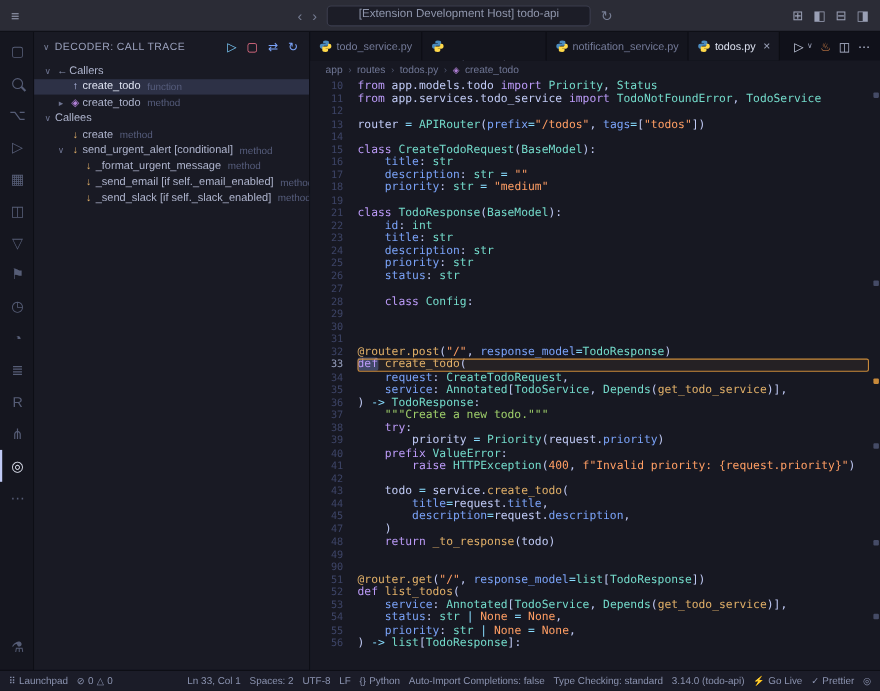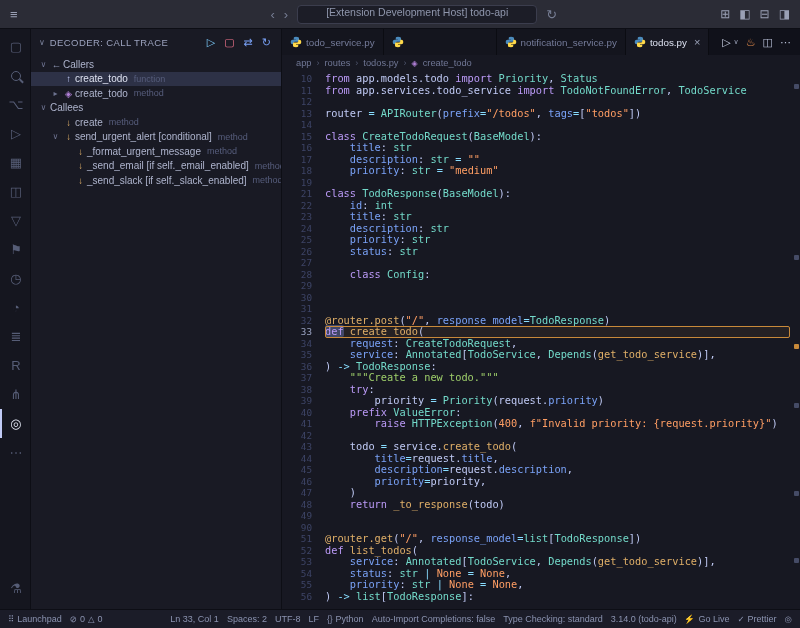--- a/index.html
+++ b/index.html
@@ -283,21 +283,20 @@
           <div class="cl"><span class="ln">36</span><span class="ct"><span class="tk-pl">) </span><span class="tk-op">-&gt;</span><span class="tk-pl"> </span><span class="tk-ty">TodoResponse</span><span class="tk-pl">:</span></span></div>
           <div class="cl"><span class="ln">37</span><span class="ct"><span class="tk-pl">    </span><span class="tk-doc">"""Create a new todo."""</span></span></div>
           <div class="cl"><span class="ln">38</span><span class="ct"><span class="tk-pl">    </span><span class="tk-kw">try</span><span class="tk-pl">:</span></span></div>
           <div class="cl"><span class="ln">39</span><span class="ct"><span class="tk-pl">        priority </span><span class="tk-op">=</span><span class="tk-pl"> </span><span class="tk-ty">Priority</span><span class="tk-pl">(request.</span><span class="tk-prop">priority</span><span class="tk-pl">)</span></span></div>
           <div class="cl"><span class="ln">40</span><span class="ct"><span class="tk-pl">    </span><span class="tk-kw">prefix</span><span class="tk-ty"> ValueError</span><span class="tk-pl">:</span></span></div>
           <div class="cl"><span class="ln">41</span><span class="ct"><span class="tk-pl">        </span><span class="tk-kw">raise</span><span class="tk-ty"> HTTPException</span><span class="tk-pl">(</span><span class="tk-num">400</span><span class="tk-pl">, </span><span class="tk-str">f"Invalid priority: {request.priority}"</span><span class="tk-pl">)</span></span></div>
           <div class="cl"><span class="ln">42</span><span class="ct"></span></div>
           <div class="cl"><span class="ln">43</span><span class="ct"><span class="tk-pl">    todo </span><span class="tk-op">=</span><span class="tk-pl"> service.</span><span class="tk-fn">create_todo</span><span class="tk-pl">(</span></span></div>
           <div class="cl"><span class="ln">44</span><span class="ct"><span class="tk-pl">        </span><span class="tk-prop">title</span><span class="tk-op">=</span><span class="tk-pl">request.</span><span class="tk-prop">title</span><span class="tk-pl">,</span></span></div>
           <div class="cl"><span class="ln">45</span><span class="ct"><span class="tk-pl">        </span><span class="tk-prop">description</span><span class="tk-op">=</span><span class="tk-pl">request.</span><span class="tk-prop">description</span><span class="tk-pl">,</span></span></div>
-          <div class="cl"><span class="ln">46</span><span class="ct"><span class="tk-pl">        </span><span class="tk-prop">priority</span><span class="tk-op">=</span><span class="tk-pl">priority,</span></span></div>
           <div class="cl"><span class="ln">47</span><span class="ct"><span class="tk-pl">    )</span></span></div>
           <div class="cl"><span class="ln">48</span><span class="ct"><span class="tk-pl">    </span><span class="tk-kw">return</span><span class="tk-pl"> </span><span class="tk-fn">_to_response</span><span class="tk-pl">(todo)</span></span></div>
           <div class="cl"><span class="ln">49</span><span class="ct"></span></div>
           <div class="cl"><span class="ln">90</span><span class="ct"></span></div>
           <div class="cl"><span class="ln">51</span><span class="ct"><span class="tk-dec">@router.get</span><span class="tk-pl">(</span><span class="tk-str">"/"</span><span class="tk-pl">, </span><span class="tk-prop">response_model</span><span class="tk-op">=</span><span class="tk-ty">list</span><span class="tk-pl">[</span><span class="tk-ty">TodoResponse</span><span class="tk-pl">])</span></span></div>
           <div class="cl"><span class="ln">52</span><span class="ct"><span class="tk-kw">def</span><span class="tk-fn"> list_todos</span><span class="tk-pl">(</span></span></div>
           <div class="cl"><span class="ln">53</span><span class="ct"><span class="tk-pl">    </span><span class="tk-prop">service</span><span class="tk-pl">: </span><span class="tk-ty">Annotated</span><span class="tk-pl">[</span><span class="tk-ty">TodoService</span><span class="tk-pl">, </span><span class="tk-ty">Depends</span><span class="tk-pl">(</span><span class="tk-fn">get_todo_service</span><span class="tk-pl">)],</span></span></div>
           <div class="cl"><span class="ln">54</span><span class="ct"><span class="tk-pl">    </span><span class="tk-prop">status</span><span class="tk-pl">: </span><span class="tk-ty">str</span><span class="tk-pl"> </span><span class="tk-op">|</span><span class="tk-pl"> </span><span class="tk-const">None</span><span class="tk-pl"> </span><span class="tk-op">=</span><span class="tk-pl"> </span><span class="tk-const">None</span><span class="tk-pl">,</span></span></div>
           <div class="cl"><span class="ln">55</span><span class="ct"><span class="tk-pl">    </span><span class="tk-prop">priority</span><span class="tk-pl">: </span><span class="tk-ty">str</span><span class="tk-pl"> </span><span class="tk-op">|</span><span class="tk-pl"> </span><span class="tk-const">None</span><span class="tk-pl"> </span><span class="tk-op">=</span><span class="tk-pl"> </span><span class="tk-const">None</span><span class="tk-pl">,</span></span></div>
           <div class="cl"><span class="ln">56</span><span class="ct"><span class="tk-pl">) </span><span class="tk-op">-&gt;</span><span class="tk-pl"> </span><span class="tk-ty">list</span><span class="tk-pl">[</span><span class="tk-ty">TodoResponse</span><span class="tk-pl">]:</span></span></div>

